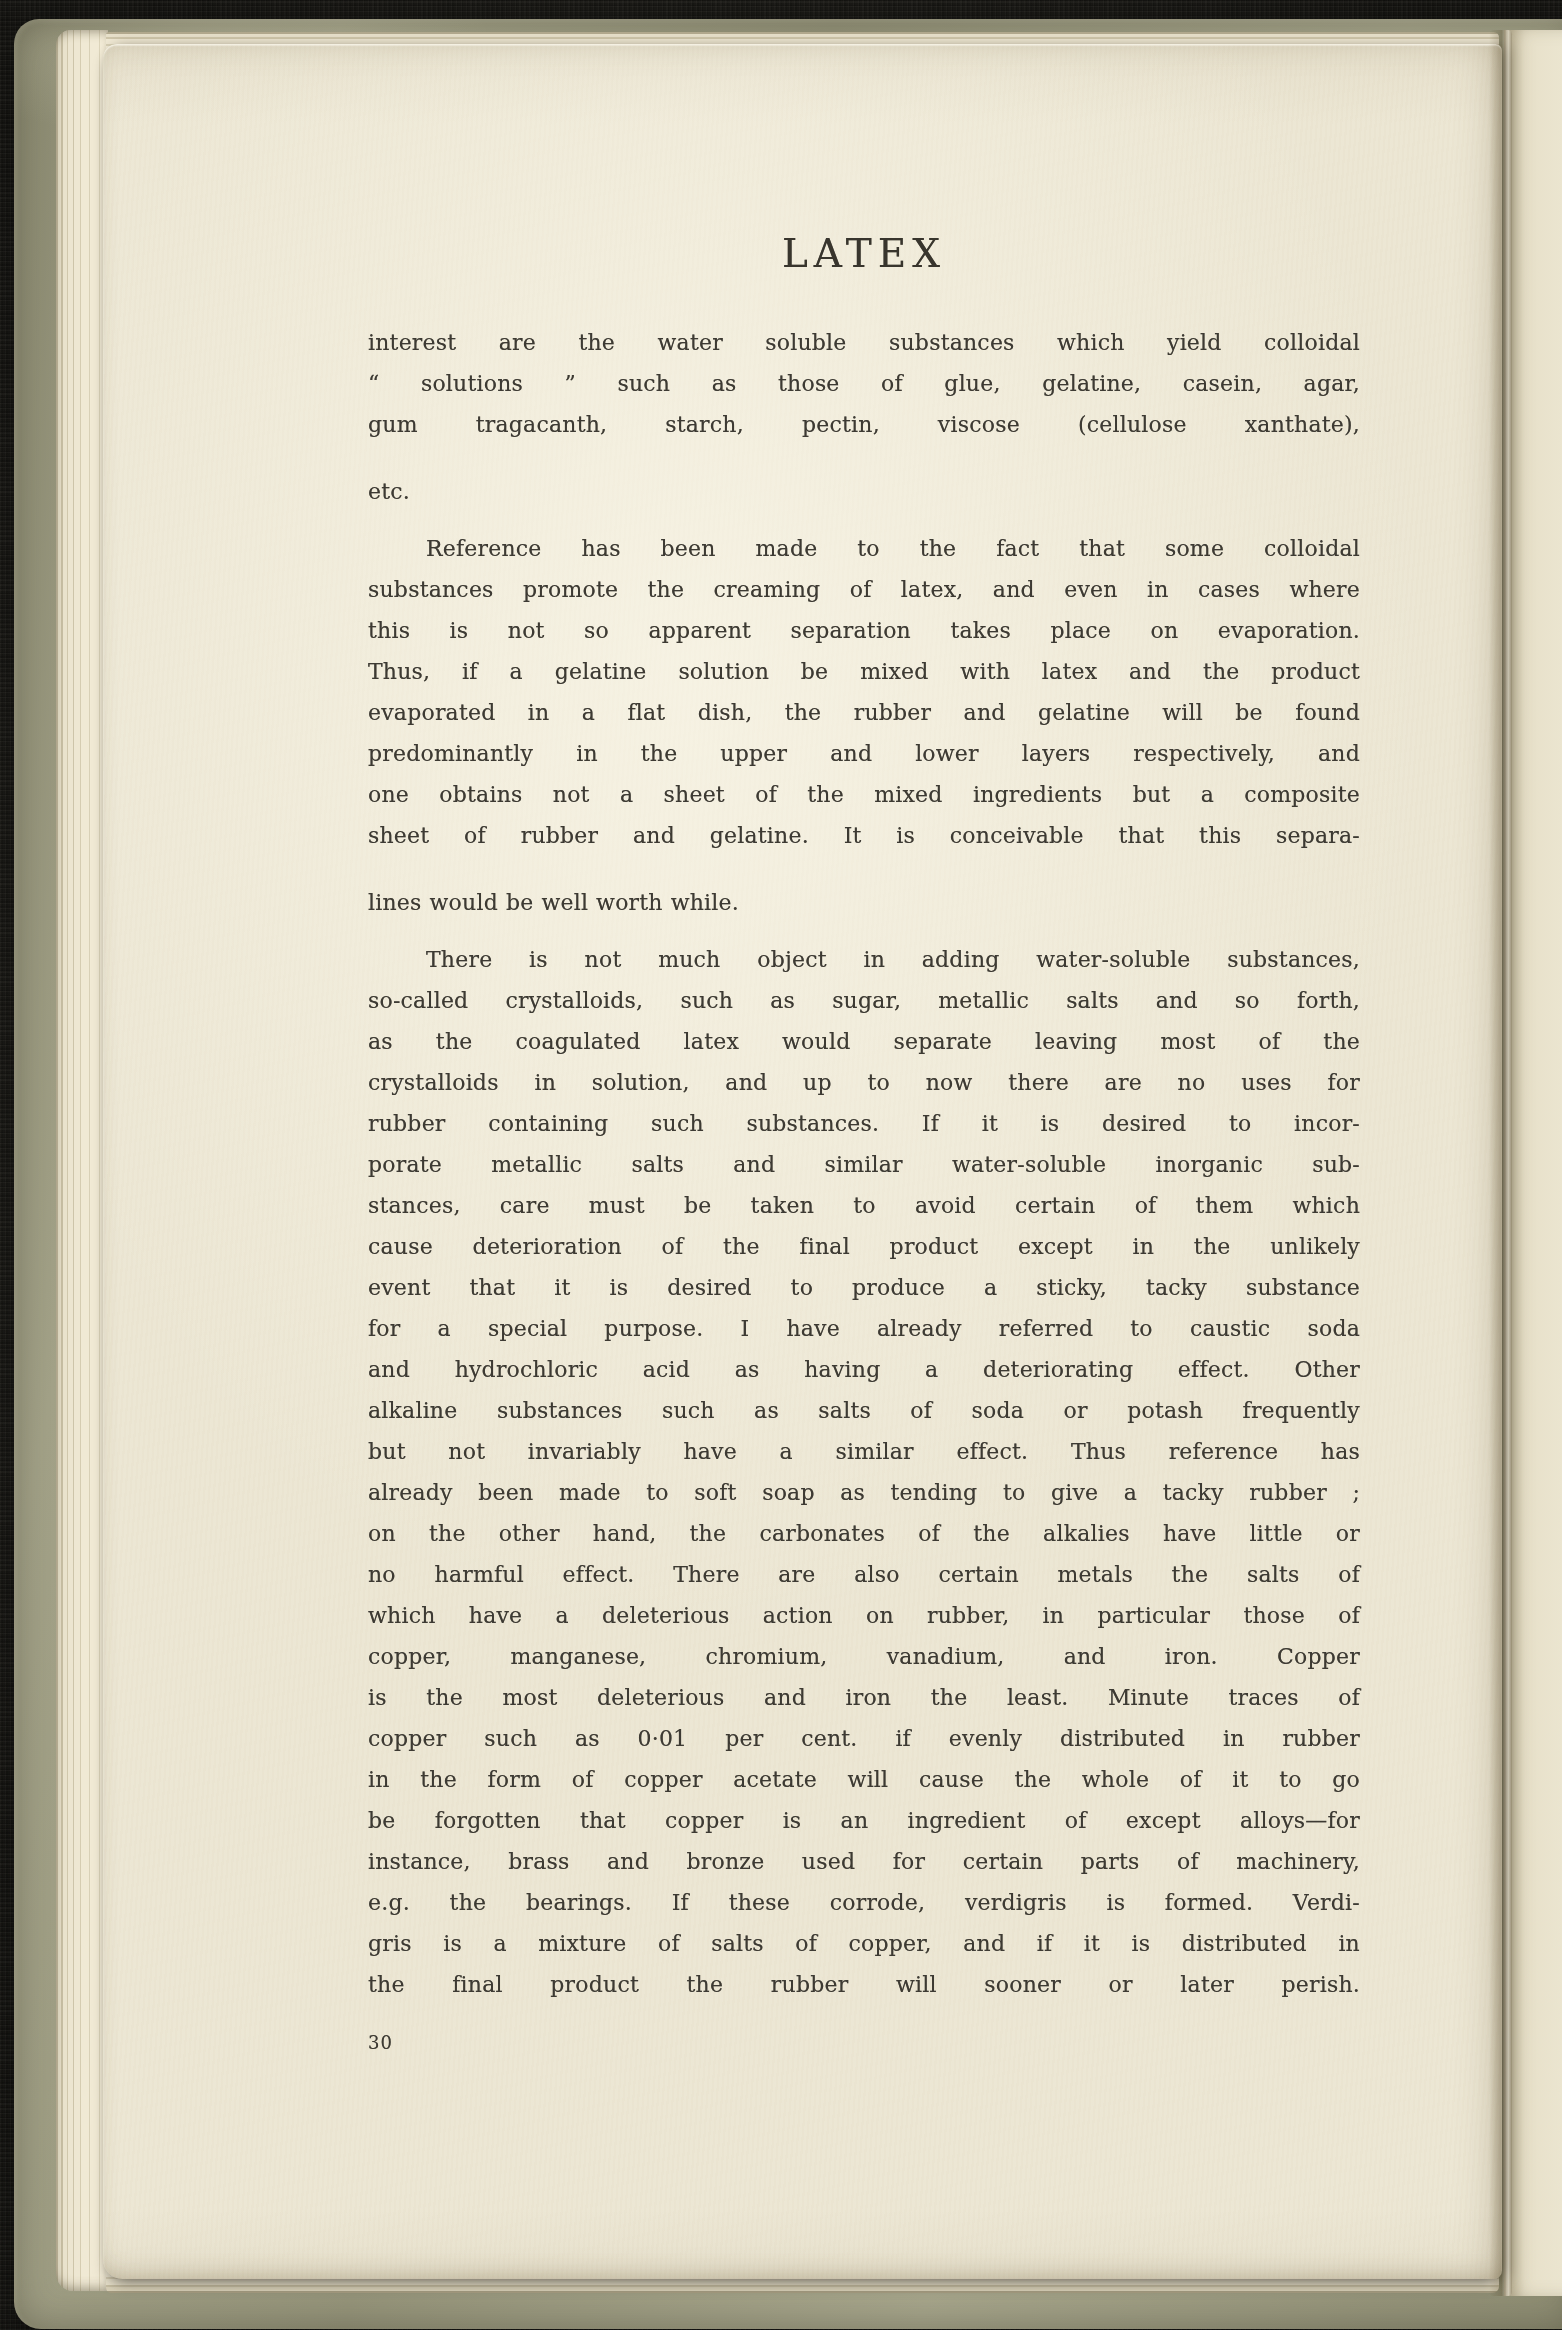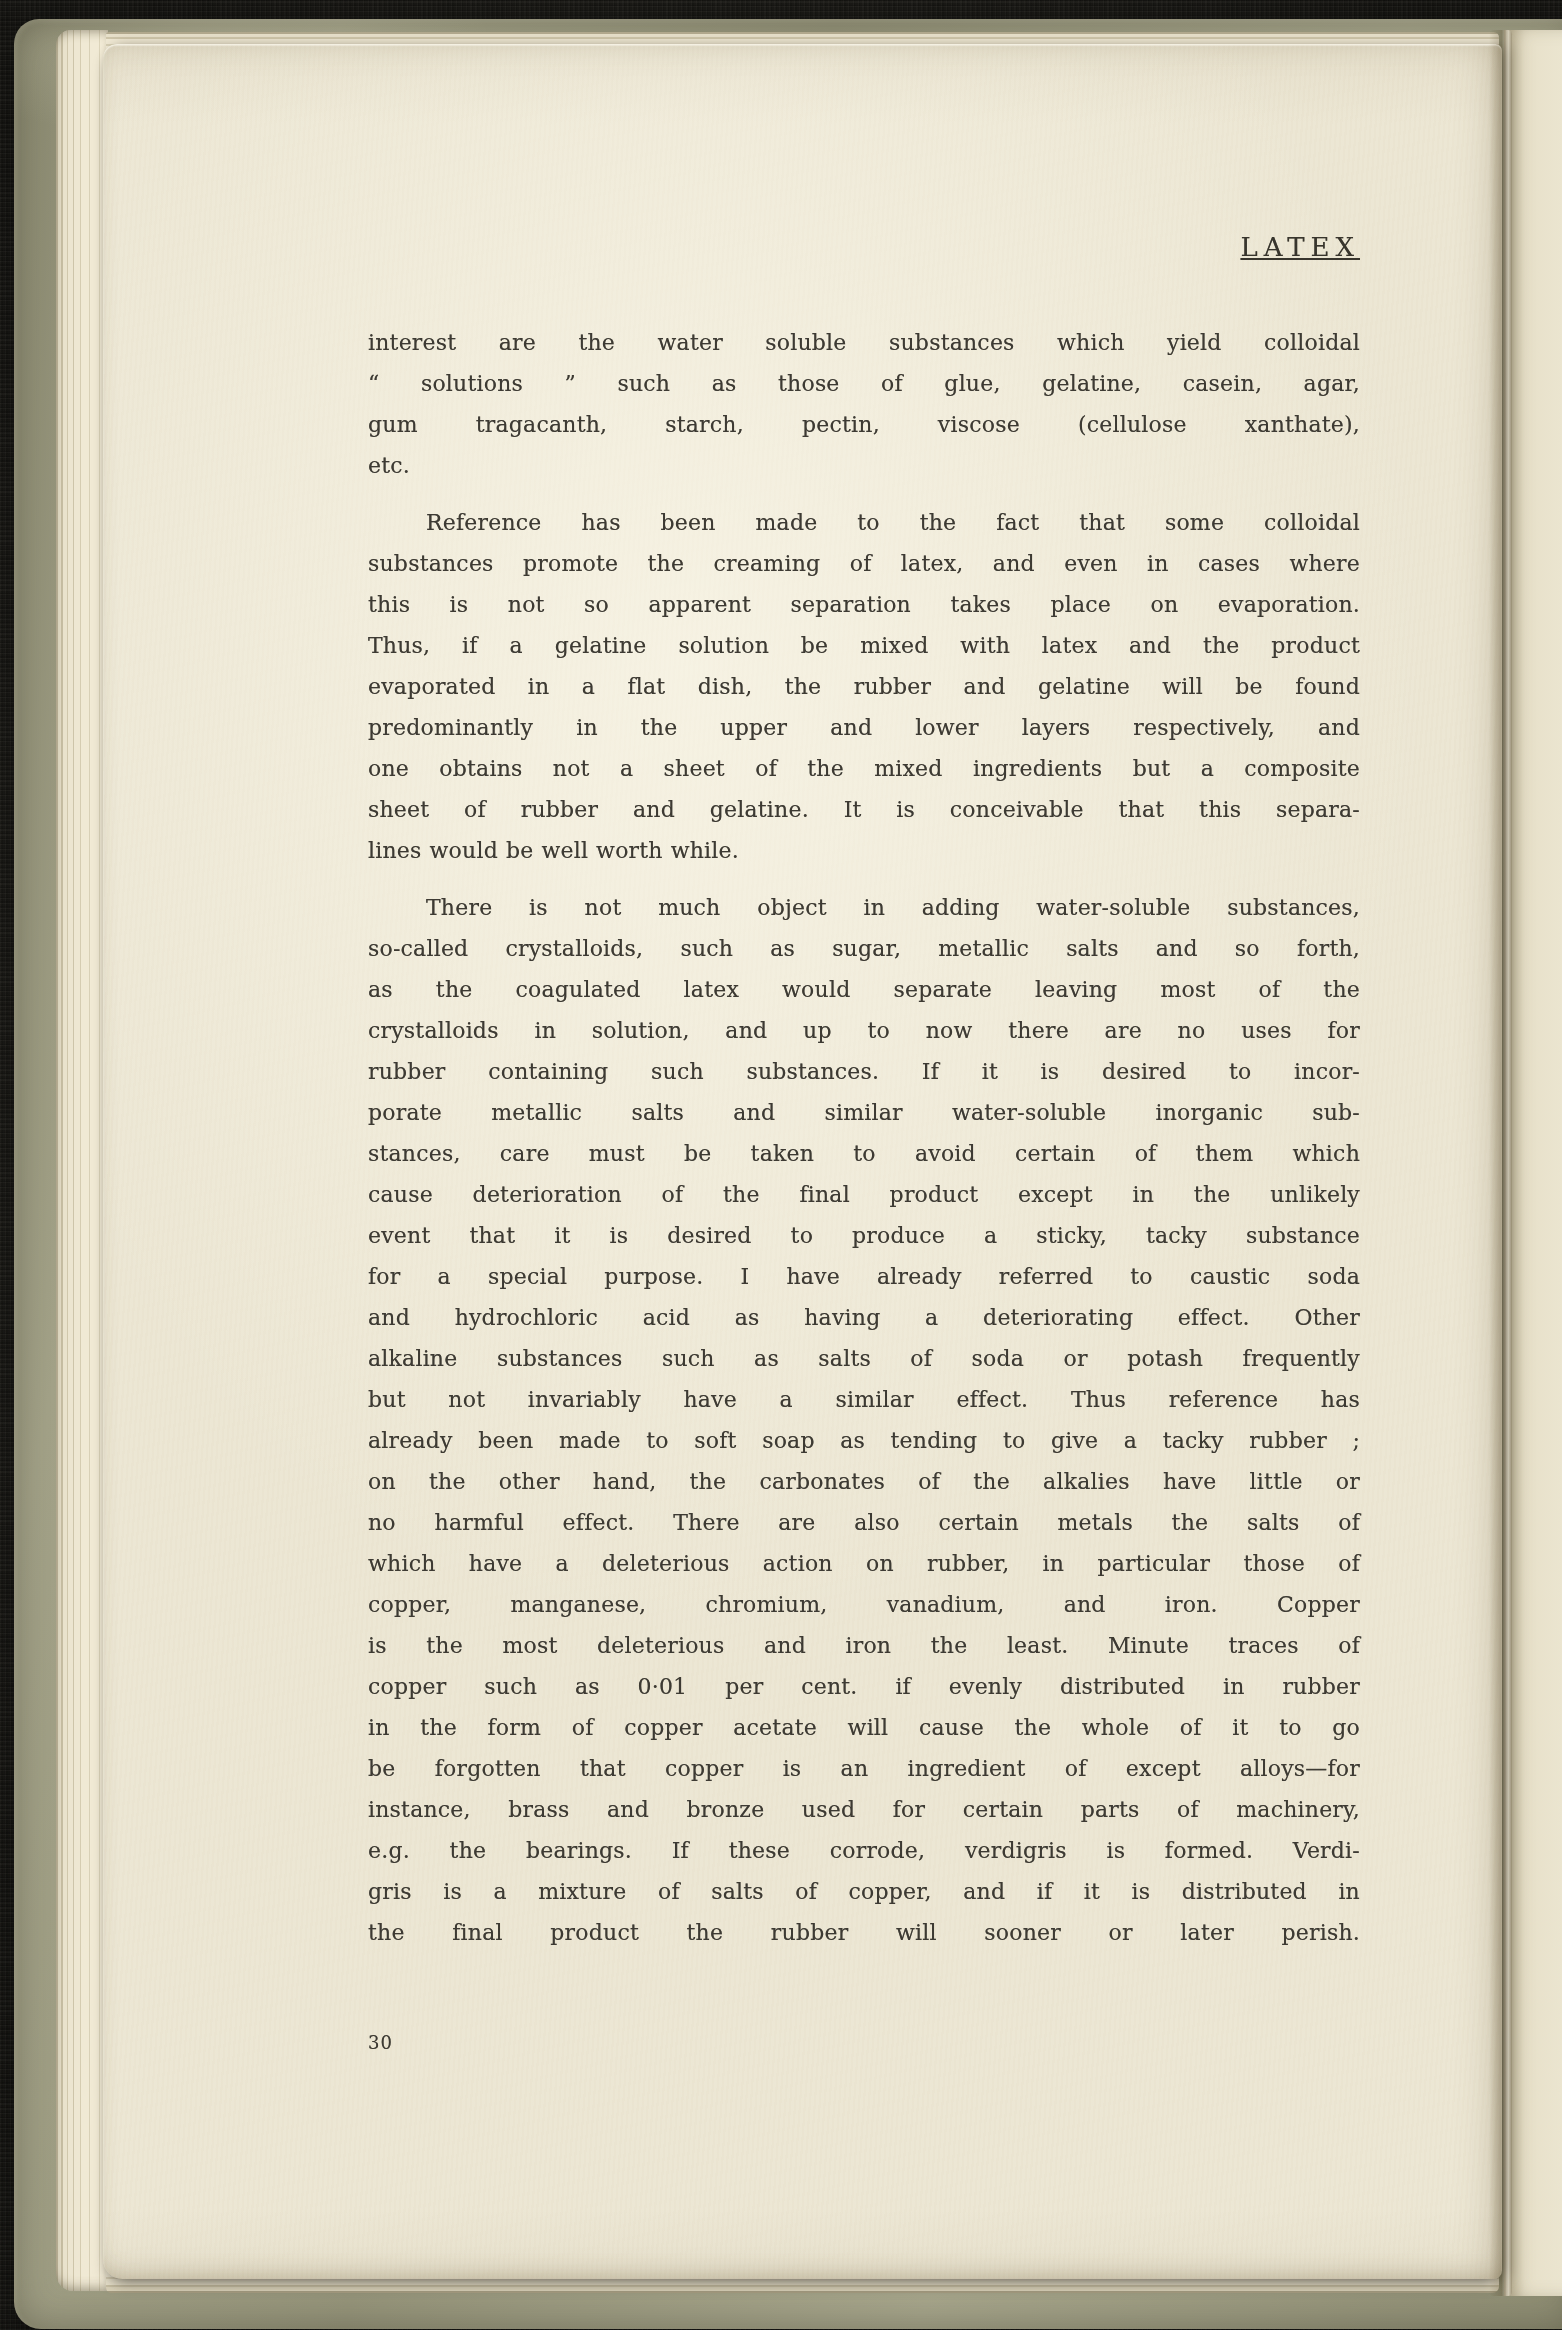--- a/index.html
+++ b/index.html
@@ -62,29 +62,29 @@
       inset 0 -11px 25px -12px rgba(108,92,58,0.28),
       6.5px 0 13px -3.3px rgba(38,32,18,0.5),
       0 8.7px 16.3px -6.5px rgba(0,0,0,0.45);}
 
   
   .gutter-shadow{position:absolute;left:1489px;top:30px;width:23px;height:2266px;
     background:linear-gradient(90deg, rgba(90,76,46,0) 0, rgba(90,76,46,0.30) 55%, rgba(246,242,230,0.5) 85%, rgba(90,76,46,0.25) 100%);
     border-radius:4.3px;}
 
   .running-title{position:absolute;left:265px;top:190px;width:992px;
-    text-align:right;font-size:26px;line-height:1;letter-spacing:6px;
-    color:#38352d;text-shadow:0 0 0.5px rgba(56,53,45,0.6);text-decoration:underline;}
+    text-align:center;font-size:39px;line-height:1;letter-spacing:6px;
+    color:#38352d;text-shadow:0 0 0.5px rgba(56,53,45,0.6);}
 
   .body-text{position:absolute;left:265px;top:278px;width:992px;
     font-size:22px;color:#3d3a33;letter-spacing:0.2px;word-spacing:0.8px;
     text-shadow:0 0 0.5px rgba(61,58,51,0.55);}
   .line{height:41px;line-height:41px;text-align:justify;text-align-last:justify;}
   .line.indent{padding-left:58px;margin-top:16px;}
-  .line.flush{text-align:right;text-align-last:left;}
+  .line.flush{text-align:right;text-align-last:left;margin-top:26px;}
 
   .page-num{position:absolute;left:265px;top:1978px;width:992px;
     text-align:left;font-size:18px;line-height:41px;color:#3d3a33;
     text-shadow:0 0 0.5px rgba(61,58,51,0.55);letter-spacing:1.1px;}
 </style>
 </head>
 <body>
 
 <div class="scene">
   <div class="backdrop"></div>

